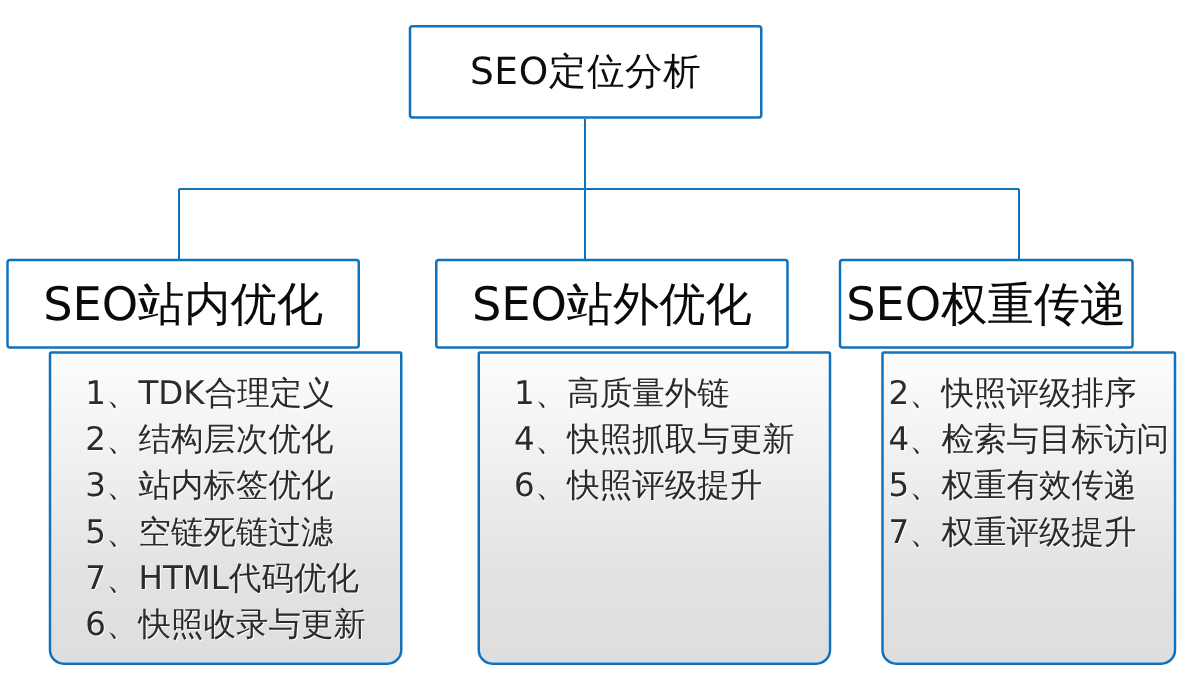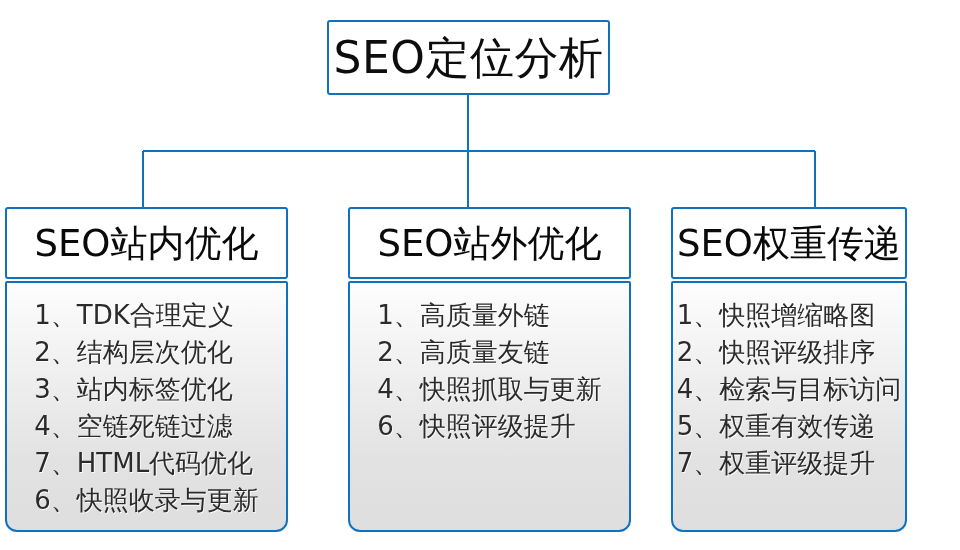--- a/index.html
+++ b/index.html
@@ -38,21 +38,21 @@
     height: 75px;
     box-sizing: border-box;
     border: 2px solid #1072bd;
     border-radius: 3px;
     background: #ffffff;
     display: flex;
     align-items: center;
     justify-content: center;
   }
   .root-box .node-title {
-    font-size: 44px;
+    font-size: 30px;
     color: #0d0d0d;
     letter-spacing: 0.5px;
     line-height: 1;
     white-space: nowrap;
   }
 
   
   .branch {
     position: absolute;
     top: 207px;
@@ -94,20 +94,21 @@
                 #fdfdfd 0%,
                 #f6f6f6 18%,
                 #ececec 45%,
                 #e2e2e2 72%,
                 #dedede 100%);
     padding: 14px 0 0 0;
     display: flex;
     flex-direction: column;
     align-items: center;
     justify-content: flex-start;
+    margin-left: 34px;
   }
 
   .item-list {
     list-style: none;
     margin: 0;
     padding: 0;
   }
   .item-list li {
     font-size: 26px;
     line-height: 37px;
@@ -137,48 +138,46 @@
 
   <div class="branch branch-1">
     <div class="branch-header">
       <span class="node-title">SEO站内优化</span>
     </div>
     <div class="branch-body">
       <ul class="item-list">
         <li>1、TDK合理定义</li>
         <li>2、结构层次优化</li>
         <li>3、站内标签优化</li>
-        <li>4、空链死链过滤</li>
+        <li>5、空链死链过滤</li>
         <li>7、HTML代码优化</li>
         <li>6、快照收录与更新</li>
       </ul>
     </div>
   </div>
 
   <div class="branch branch-2">
     <div class="branch-header">
       <span class="node-title">SEO站外优化</span>
     </div>
     <div class="branch-body">
       <ul class="item-list">
         <li>1、高质量外链</li>
-        <li>2、高质量友链</li>
         <li>4、快照抓取与更新</li>
         <li>6、快照评级提升</li>
       </ul>
     </div>
   </div>
 
   <div class="branch branch-3">
     <div class="branch-header">
       <span class="node-title">SEO权重传递</span>
     </div>
     <div class="branch-body">
       <ul class="item-list">
-        <li>1、快照增缩略图</li>
         <li>2、快照评级排序</li>
         <li>4、检索与目标访问</li>
         <li>5、权重有效传递</li>
         <li>7、权重评级提升</li>
       </ul>
     </div>
   </div>
 
 </div>
 

